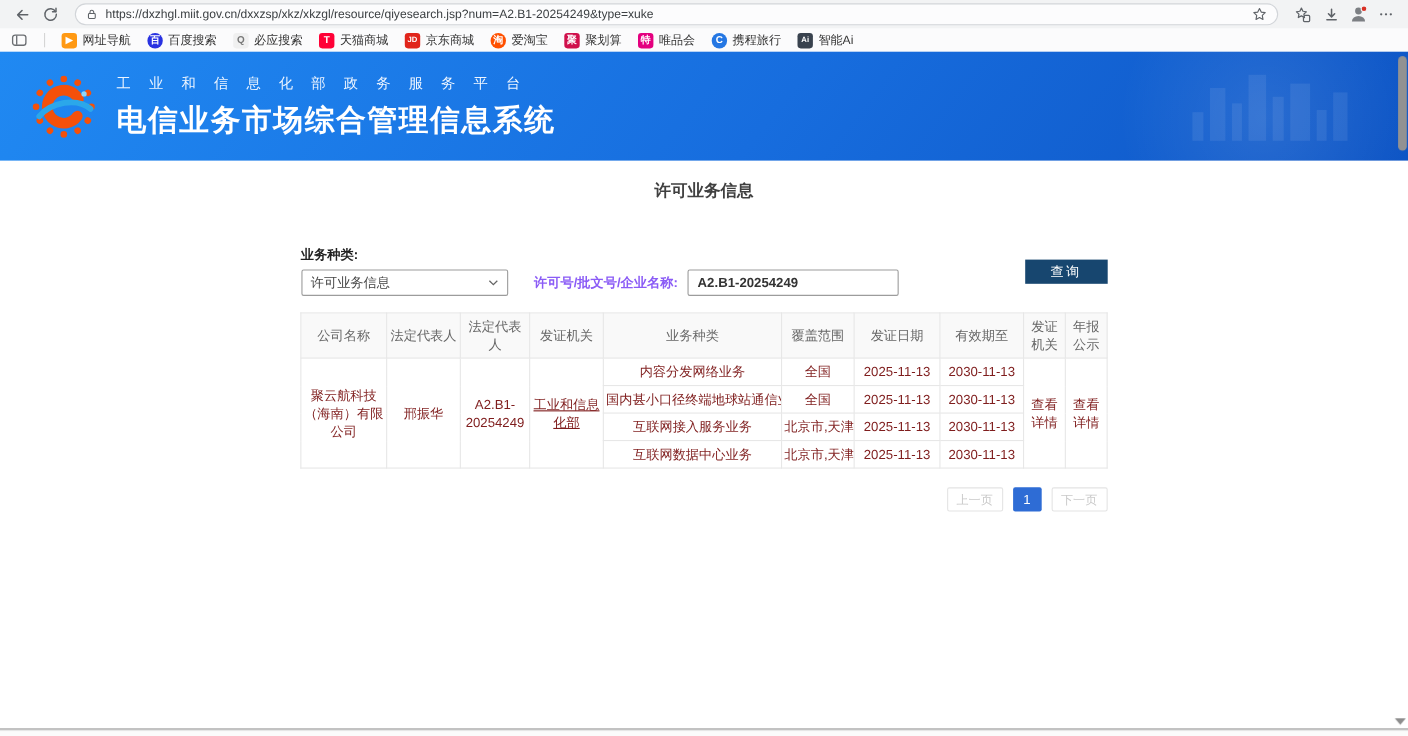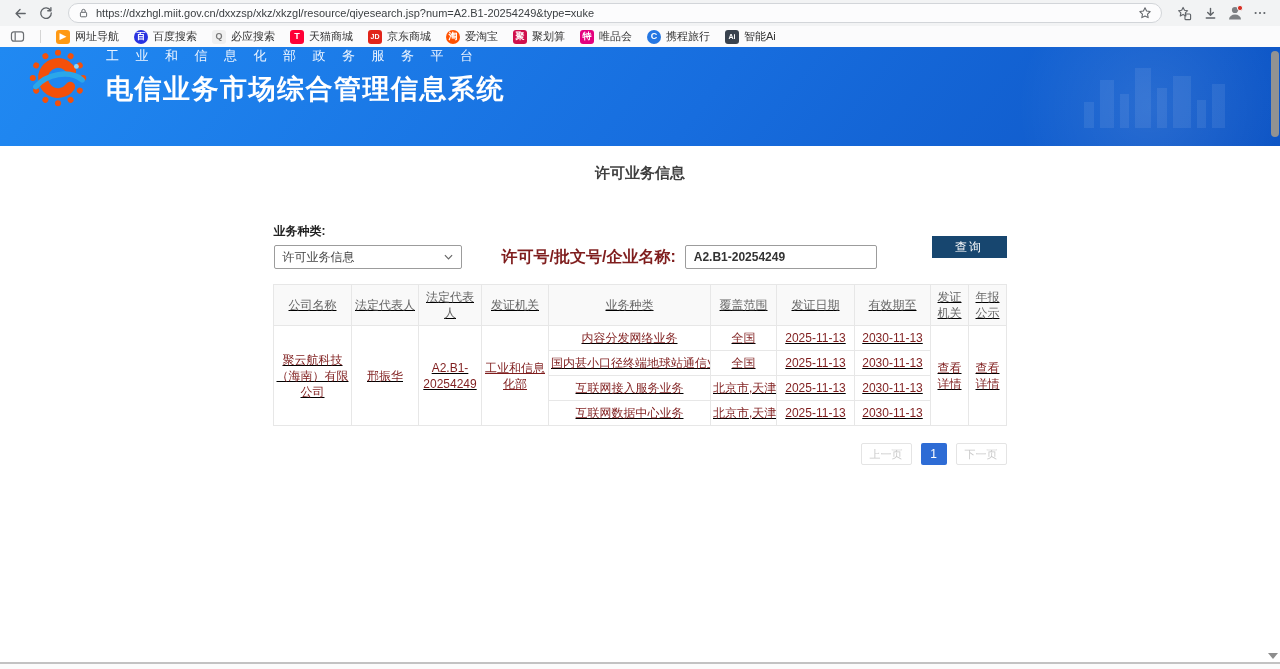--- a/index.html
+++ b/index.html
@@ -22,47 +22,47 @@
     padding:0 10px; gap:15px; }
   .bm-separator { width:1px; height:13px; background:#d5d5d5; flex:0 0 auto; }
   .bm-item { display:flex; align-items:center; gap:5px; font-size:11px; color:#333;
     white-space:nowrap; cursor:pointer; }
   .bm-icon { width:14px; height:14px; border-radius:3px; display:flex; align-items:center;
     justify-content:center; font-size:9px; font-weight:bold; line-height:1; flex:0 0 auto; }
 
   
   .site-header { height:99px; position:relative; overflow:hidden;
     background:linear-gradient(128deg,#2089f2 0%,#176dde 55%,#0e55c5 100%);
-    display:flex; padding-left:27px; }
+    display:flex; align-items:center; padding-left:27px; }
   .logo { margin-right:17px; flex:0 0 auto; }
   .platform-line { color:#edf5ff; font-size:13px; letter-spacing:16.5px; white-space:nowrap; }
   .system-title { color:#fff; font-size:27px; font-weight:bold; letter-spacing:1.5px; margin-top:6px; white-space:nowrap; }
   .skyline { position:absolute; right:55px; bottom:18px; display:flex; align-items:flex-end; gap:6px; }
   .skyline div { background:rgba(255,255,255,0.08); }
   .glow { position:absolute; right:-30px; top:-40px; width:320px; height:200px; border-radius:50%;
     background:radial-gradient(circle, rgba(255,255,255,0.10) 0%, rgba(255,255,255,0) 70%); }
 
   
   .page-title { text-align:center; font-size:15px; font-weight:bold; color:#404040; margin-top:18px; }
   .query-area { width:733px; margin:40px auto 0; position:relative; }
   .category-label { display:block; font-size:12px; font-weight:bold; color:#222; margin-bottom:5px; }
   .controls-row { display:flex; align-items:center; height:24px; }
   .select-box { width:188px; height:24px; border:1px solid #9c9c9c; border-radius:2px;
     background:#fff; display:flex; align-items:center; justify-content:space-between;
     padding:0 8px; font-size:12px; color:#444; cursor:pointer; }
-  .kw-label { font-size:16px; font-weight:bold; color:#7f1d1d; margin-left:40px; margin-right:9px; white-space:nowrap; }
+  .kw-label { font-size:12px; font-weight:bold; color:#8b5cf6; margin-left:24px; margin-right:9px; white-space:nowrap; }
   .kw-input { width:192px; height:24px; border:1px solid #9c9c9c; border-radius:2px;
     font-size:12px; font-weight:bold; color:#333; padding:0 8px;
     font-family:"Liberation Sans","DejaVu Sans",sans-serif; }
   .search-btn { position:absolute; right:0; top:-3px; width:75px; height:22px;
     background:#17466f; color:#fff; font-size:12px; border:none; cursor:pointer;
     display:flex; align-items:center; justify-content:center; letter-spacing:2px;margin-top:16px; }
 
   
-  .result-table { width:733px; margin:15px auto 0; border-collapse:collapse; table-layout:fixed;text-decoration:underline; }
+  .result-table { width:733px; margin:15px auto 0; border-collapse:collapse; table-layout:fixed; }
   .result-table th, .result-table td { border:1px solid #e7e7e7; text-align:center;
     font-size:12px; color:#7f1d1d; padding:4px 2px; line-height:16px; vertical-align:middle; }
   .result-table th { background:#f9f9f9; color:#666; font-weight:normal; }
   .td-type { font-size:10.5px; white-space:nowrap; overflow:hidden; }
   .td-coverage { font-size:11px; white-space:nowrap; overflow:hidden; }
   .underlined { text-decoration:underline; cursor:pointer; }
   .detail-link { cursor:pointer; }
 
   
   .pagination { width:733px; margin:17px auto 0; display:flex; justify-content:flex-end; gap:9px; }

